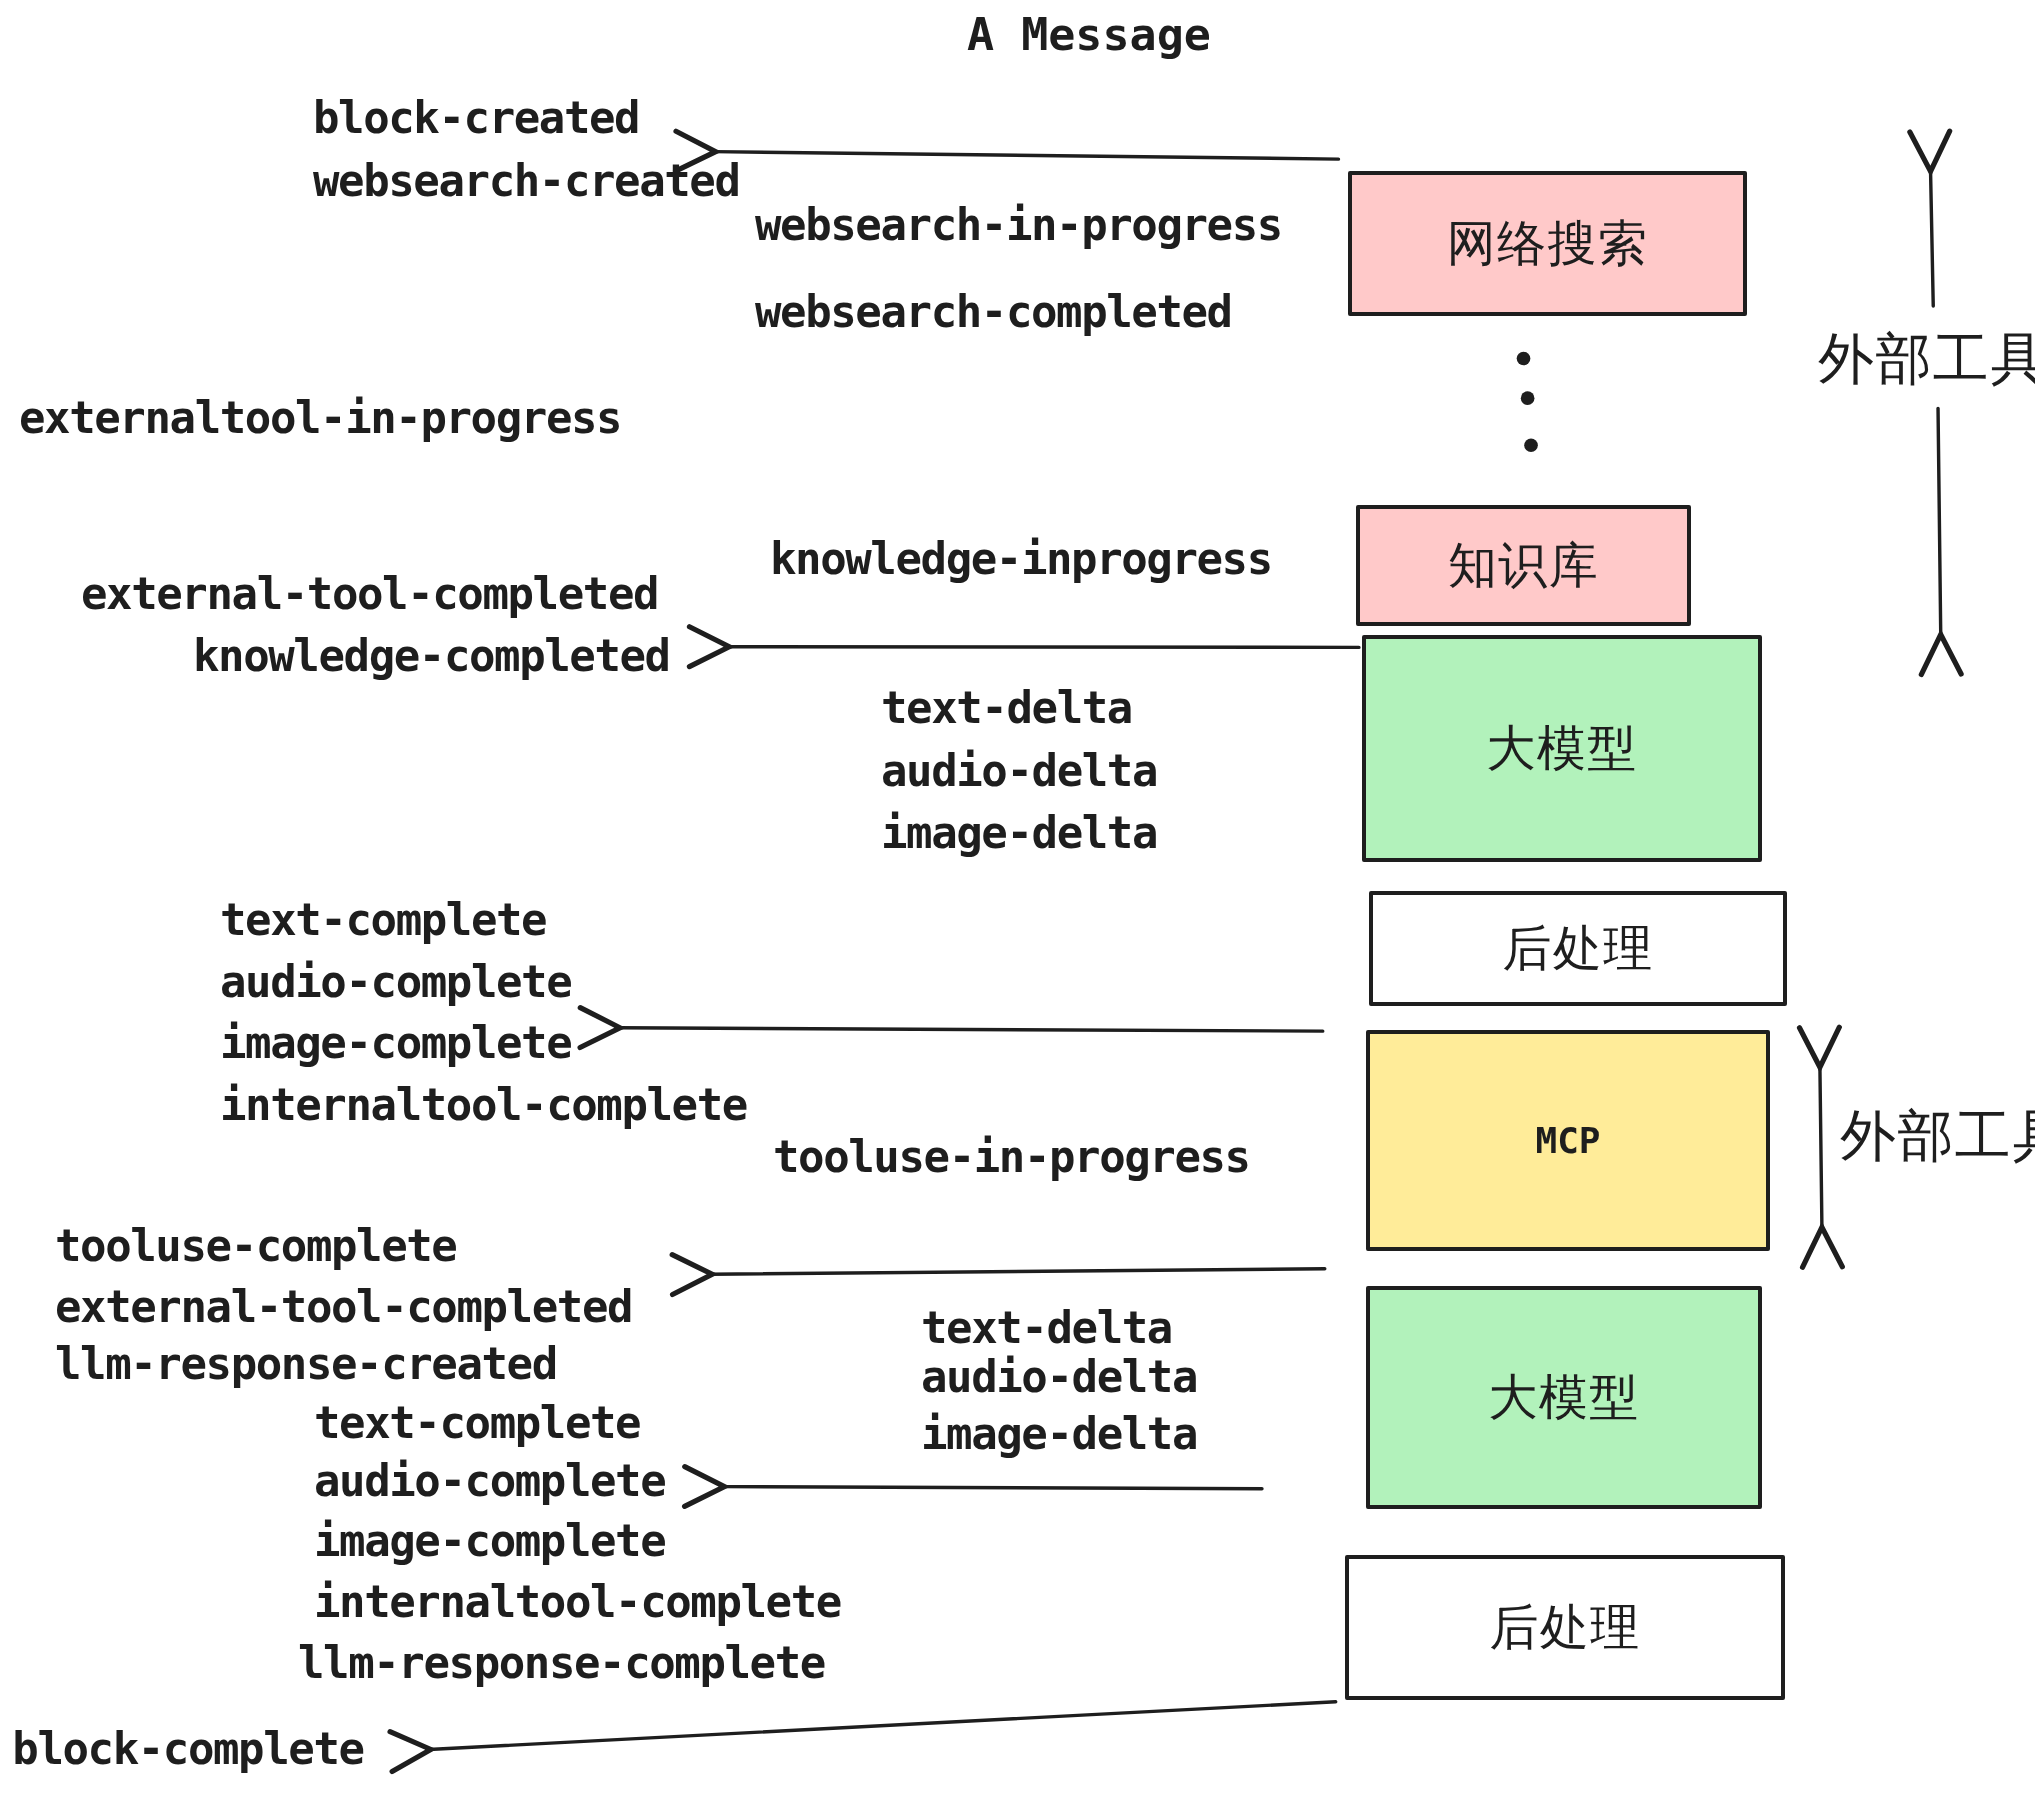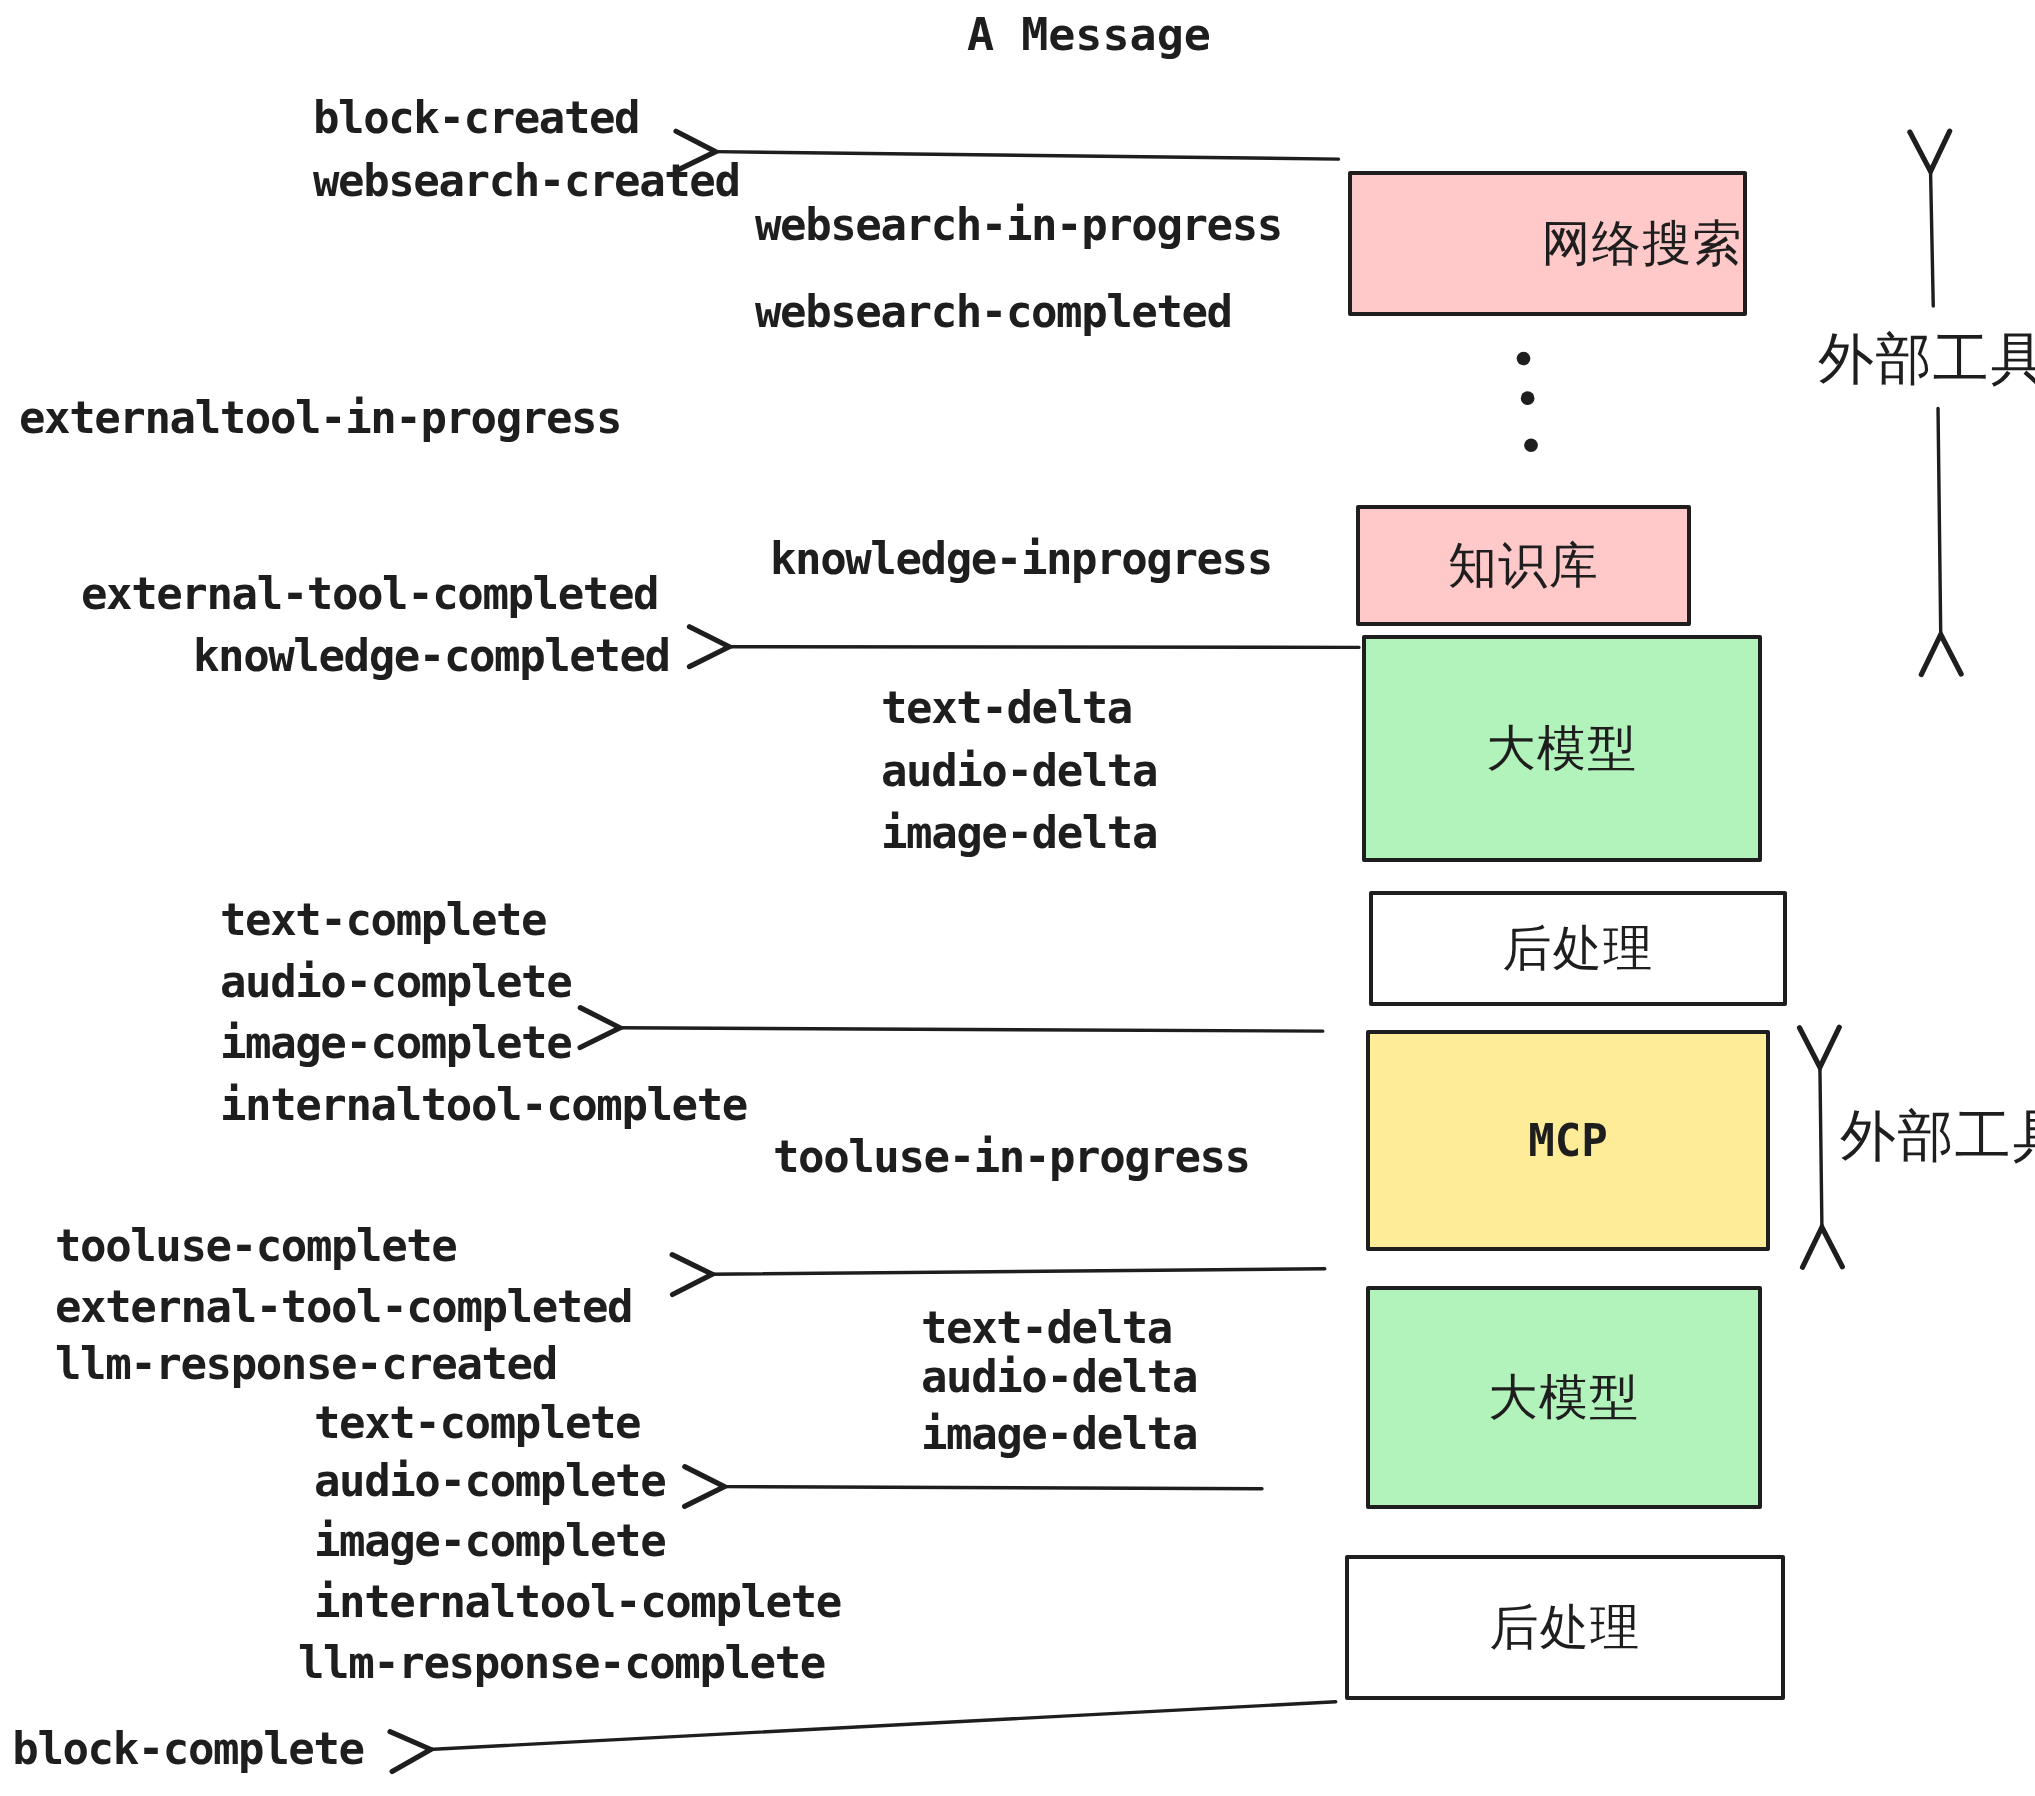--- a/index.html
+++ b/index.html
@@ -2,21 +2,21 @@
 <html style="font-size:11px"><head>
 <meta charset="utf-8">
 <style>
   html,body{margin:0;padding:0;background:#fff;}
   .canvas{position:relative;width:2035px;height:1796px;background:#ffffff;overflow:hidden;
           font-family:"DejaVu Sans Mono", monospace;color:#1e1e1e;}
   .ev{position:absolute;font-size:44px;font-weight:bold;line-height:1;white-space:nowrap;letter-spacing:-1.4px;}
   .title{position:absolute;font-size:45px;font-weight:bold;line-height:1;white-space:nowrap;}
   .node{position:absolute;border:4.1px solid #1e1e1e;border-radius:2px;display:flex;align-items:center;justify-content:center;box-sizing:border-box;}
   .node .lbl{font-family:"Liberation Sans", sans-serif;font-size:49px;line-height:1;letter-spacing:1.4px;}
-  .node .lbl.mono{font-family:"DejaVu Sans Mono", monospace;font-weight:bold;font-size:44px;letter-spacing:0;}
+  .node .lbl.mono{font-family:"DejaVu Sans Mono", monospace;font-weight:bold;font-size:36px;letter-spacing:0;}
   .side{position:absolute;font-family:Liberation Serif, serif;font-size:56px;line-height:1;white-space:nowrap;letter-spacing:1.4px;}
   svg.arrows{position:absolute;left:0;top:0;width:2035px;height:1796px;pointer-events:none;}
 </style>
 </head>
 <body>
 
 <div class="canvas">
 
   <svg class="arrows" viewBox="0 0 2980 2630">
     <defs>
@@ -66,21 +66,21 @@
   <div class="ev" style="left:921px;top:1306px;">text-delta</div>
   <div class="ev" style="left:921px;top:1355px;">audio-delta</div>
   <div class="ev" style="left:921px;top:1412px;">image-delta</div>
   <div class="ev" style="left:314px;top:1401px;">text-complete</div>
   <div class="ev" style="left:314px;top:1459px;">audio-complete</div>
   <div class="ev" style="left:314px;top:1519px;">image-complete</div>
   <div class="ev" style="left:314px;top:1580px;">internaltool-complete</div>
   <div class="ev" style="left:298px;top:1641px;">llm-response-complete</div>
   <div class="ev" style="left:12.3px;top:1727px;">block-complete</div>
 
-  <div class="node" style="left: 1348px; top: 171px; width: 399px; height: 145px; background: rgb(255, 201, 201); justify-content: flex-end;">
+  <div class="node" style="left: 1348px; top: 171px; width: 399px; height: 145px; background: rgb(255, 201, 201);">
     <span class="lbl">网络搜索</span>
   </div>
   <div class="node" style="left: 1356px; top: 505px; width: 335px; height: 121px; background: rgb(255, 201, 201);">
     <span class="lbl">知识库</span>
   </div>
   <div class="node" style="left: 1362px; top: 635px; width: 400px; height: 227px; background: rgb(178, 242, 187);">
     <span class="lbl">大模型</span>
   </div>
   <div class="node" style="left: 1369px; top: 891px; width: 418px; height: 115px; background: rgb(255, 255, 255);">
     <span class="lbl">后处理</span>

